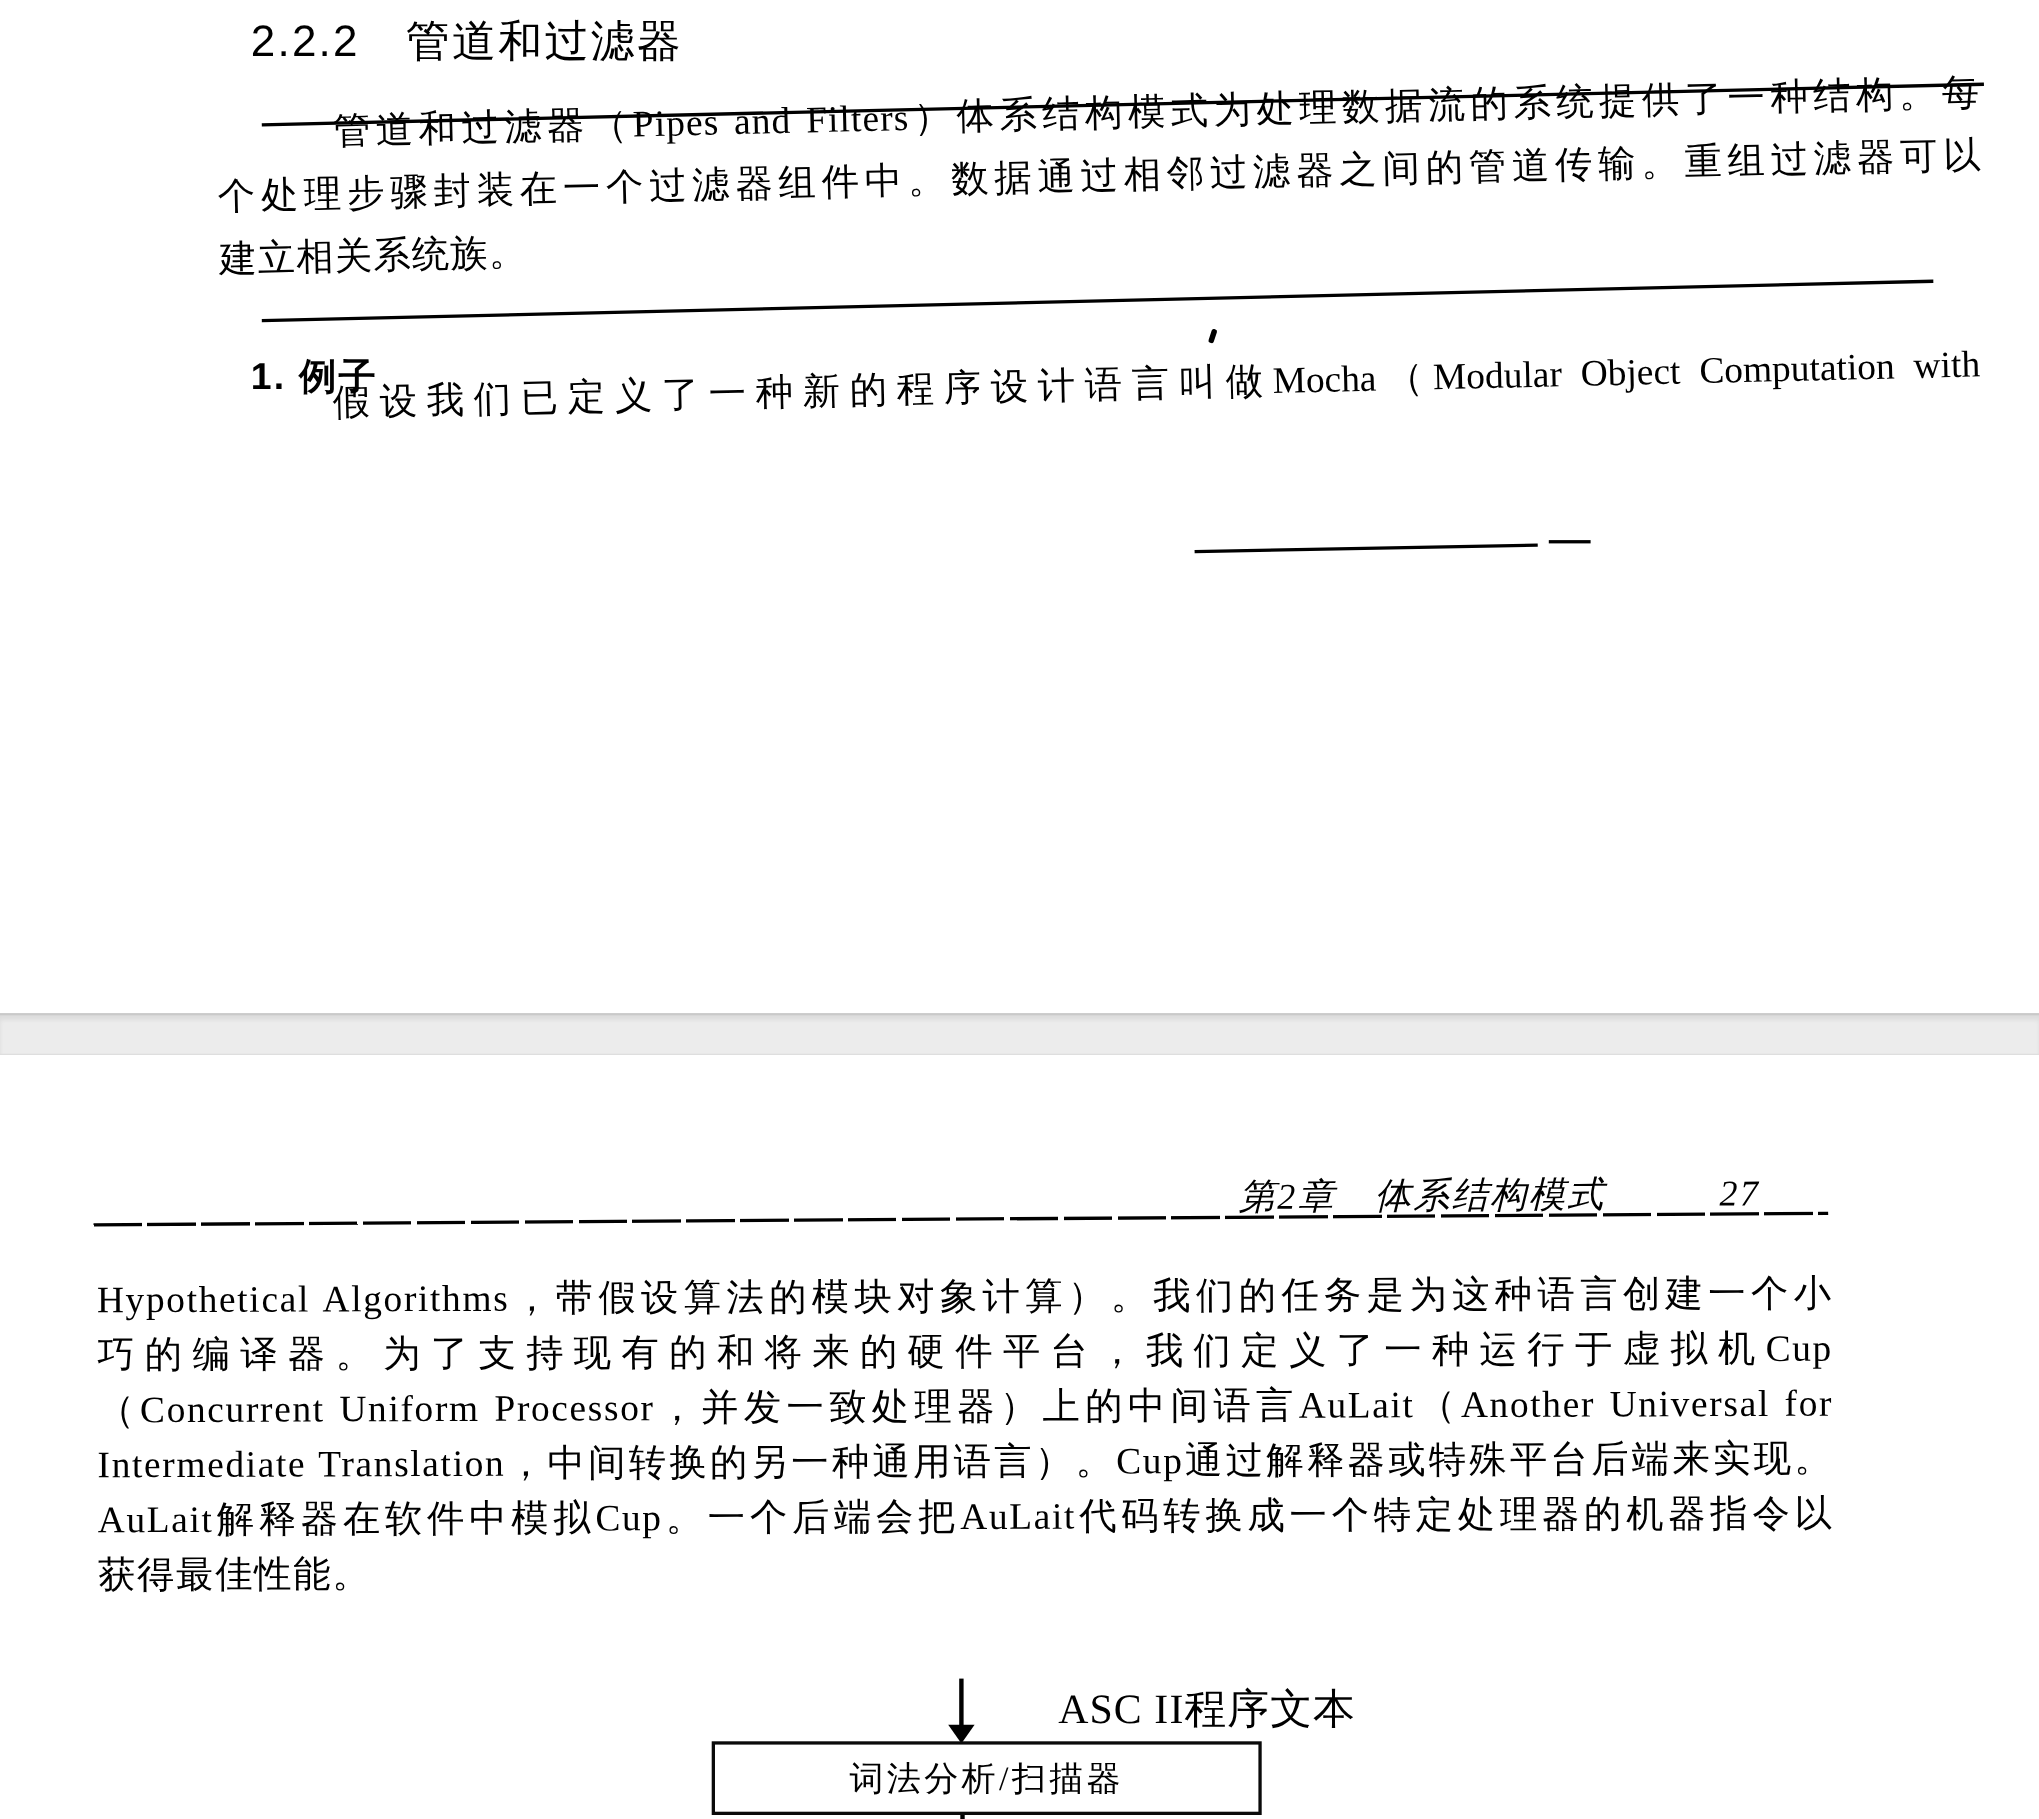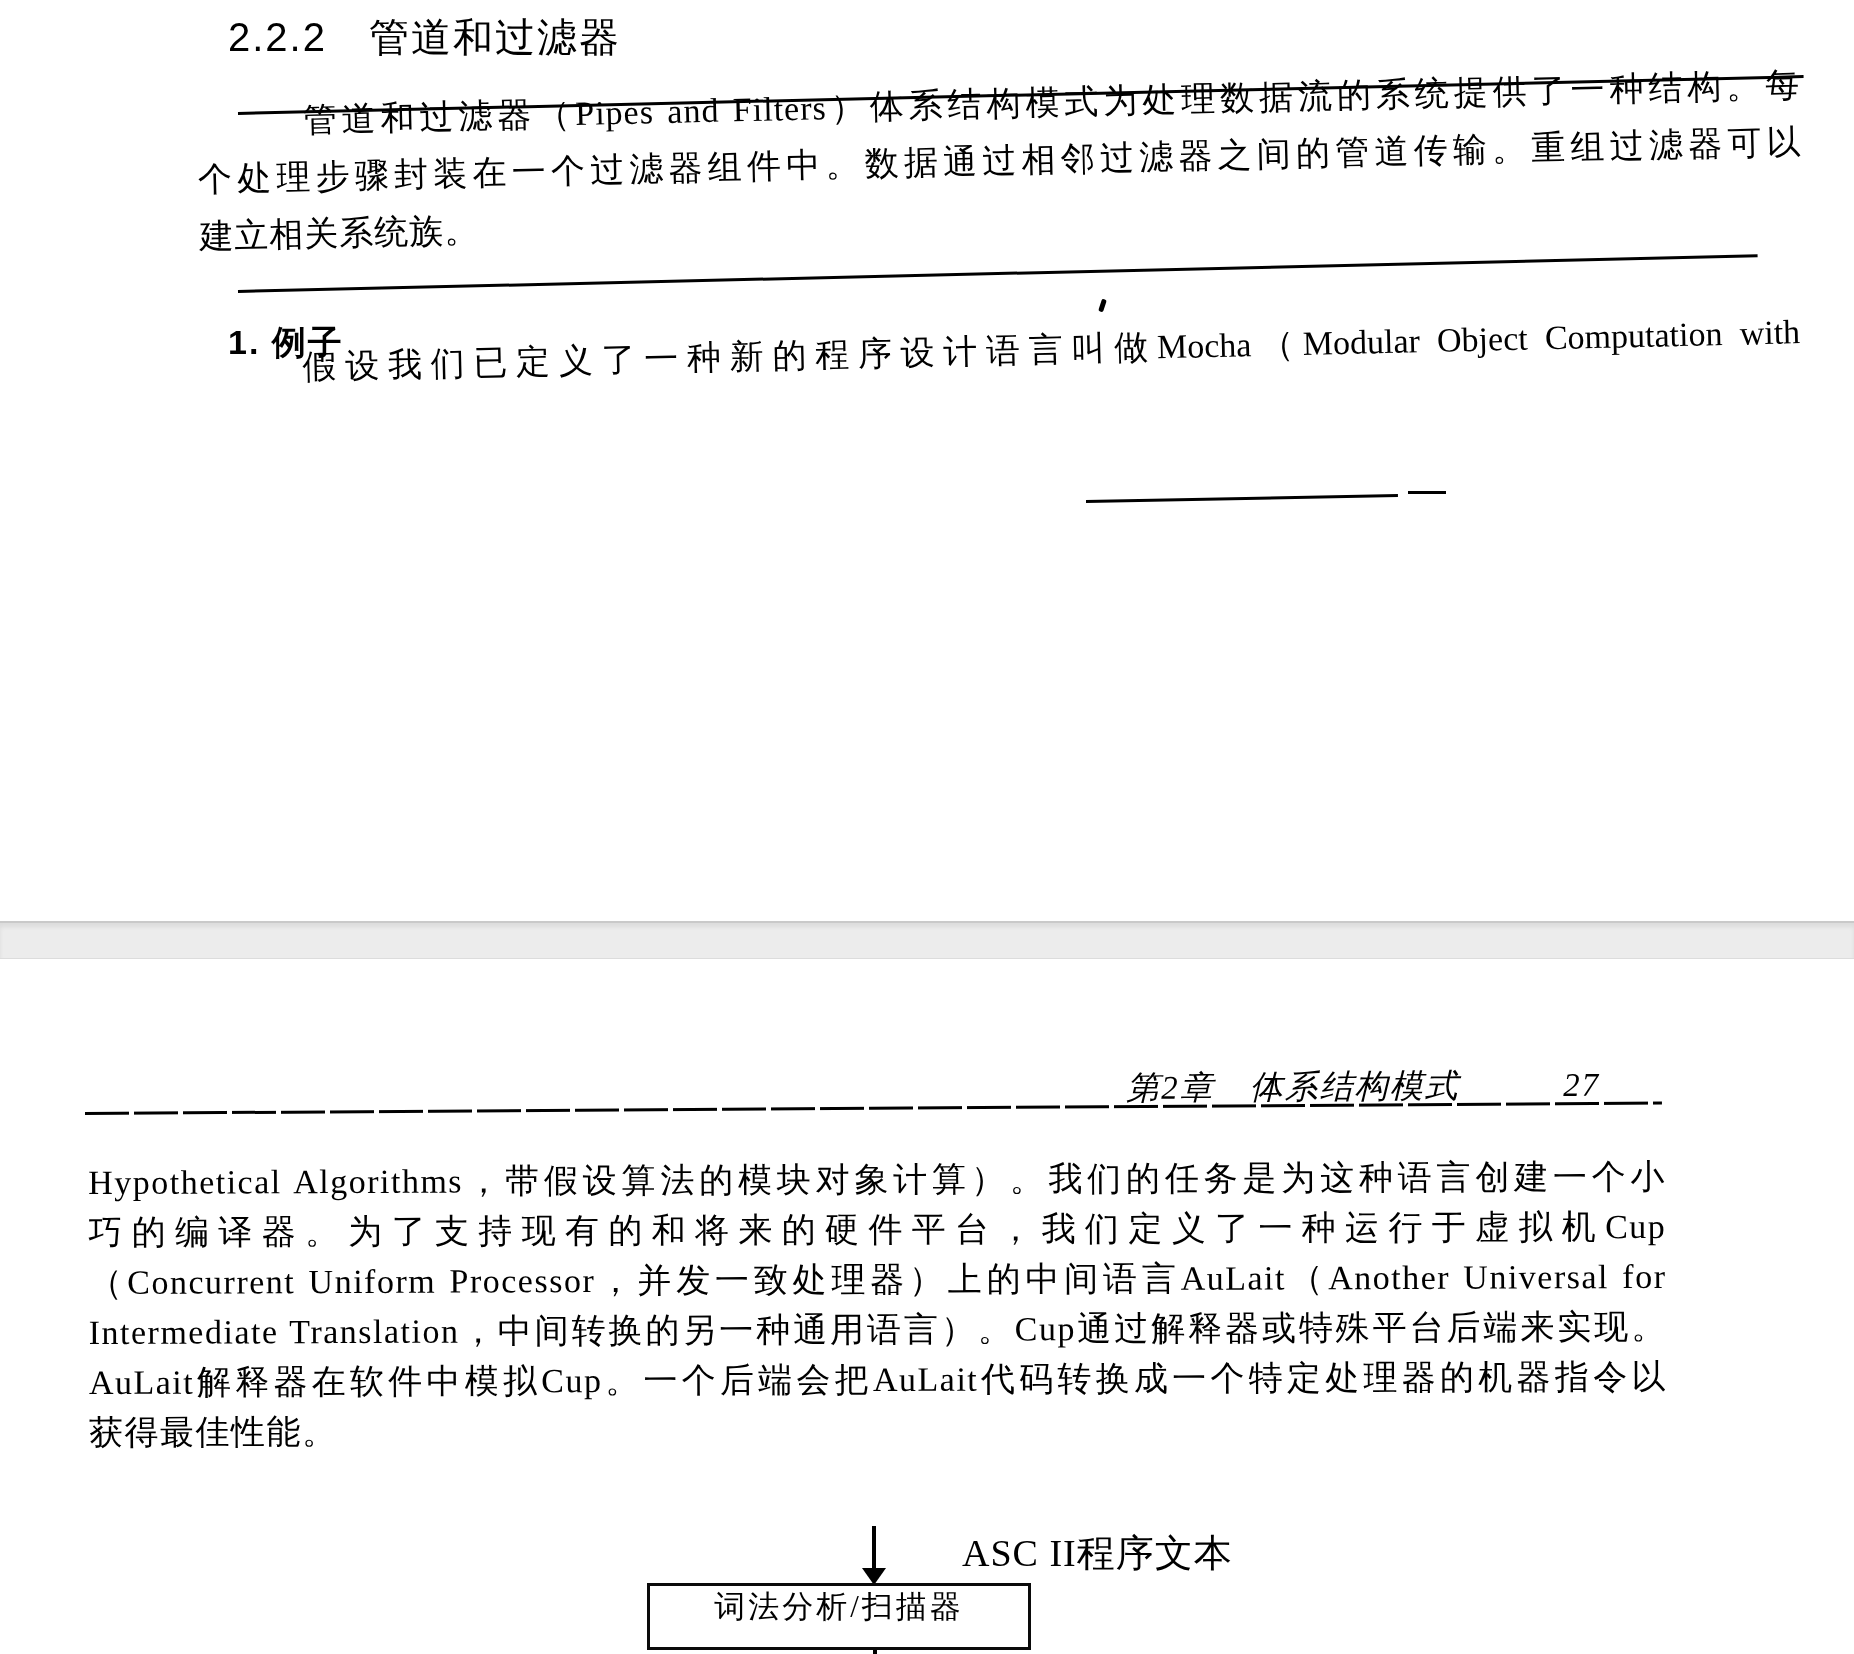--- a/index.html
+++ b/index.html
@@ -92,23 +92,23 @@
     left: 862px; top: 1568px; width: 0; height: 0;
     border-left: 12px solid transparent;
     border-right: 12px solid transparent;
     border-top: 17px solid #000;
   }
   .arrow-label {
     left: 962px; top: 1528px;
     font-size: 38px; letter-spacing: 1px; white-space: nowrap;
   }
   .scanner-box {
-    left: 647px; top: 1583px; width: 384px; height: 67px;
+    left: 647px; top: 1583px; width: 500px; height: 67px;
     border: 3px solid #0a0a0a;
-    display: flex; align-items: flex-start; justify-content: center;
+    display: flex; align-items: center; justify-content: center;
   }
   .scanner-box-label { font-size: 31px; letter-spacing: 3px; white-space: nowrap; }
   .connector-bottom { left: 873px; top: 1650px; width: 4px; height: 4px; background: #000; }
 </style>
 </head>
 <body>
 
 <div class="abs section-heading">2.2.2　管道和过滤器</div>
 
 <div class="abs rule rule-top"></div>

